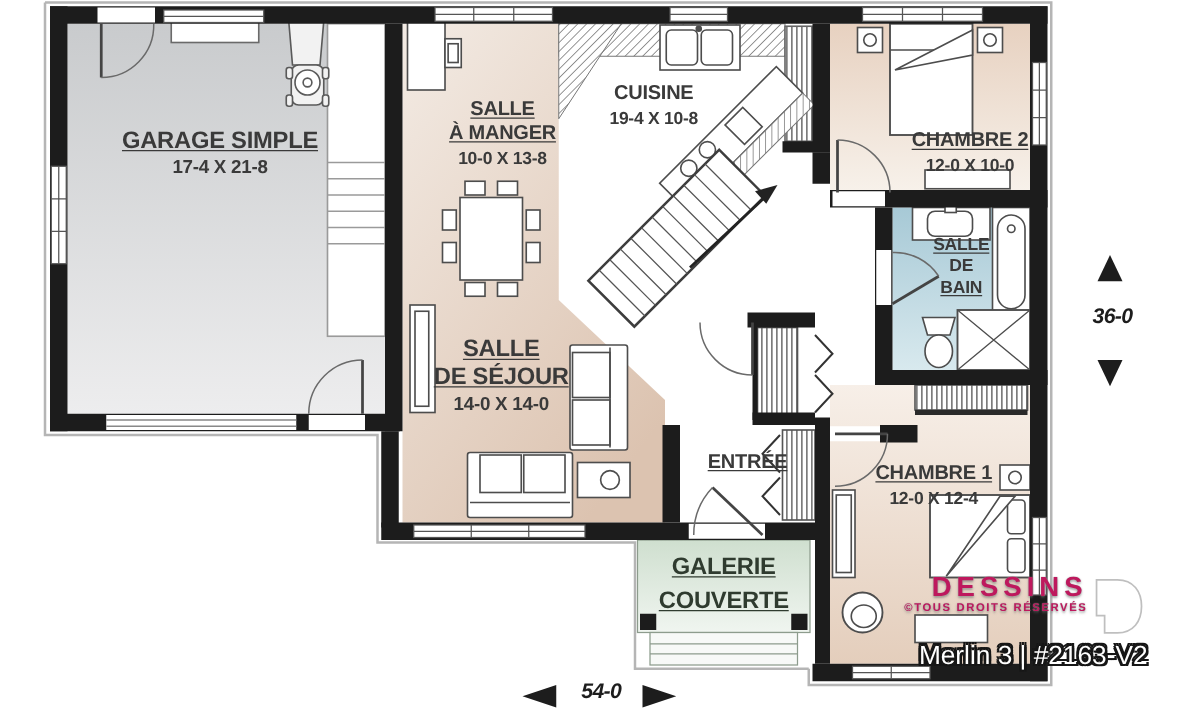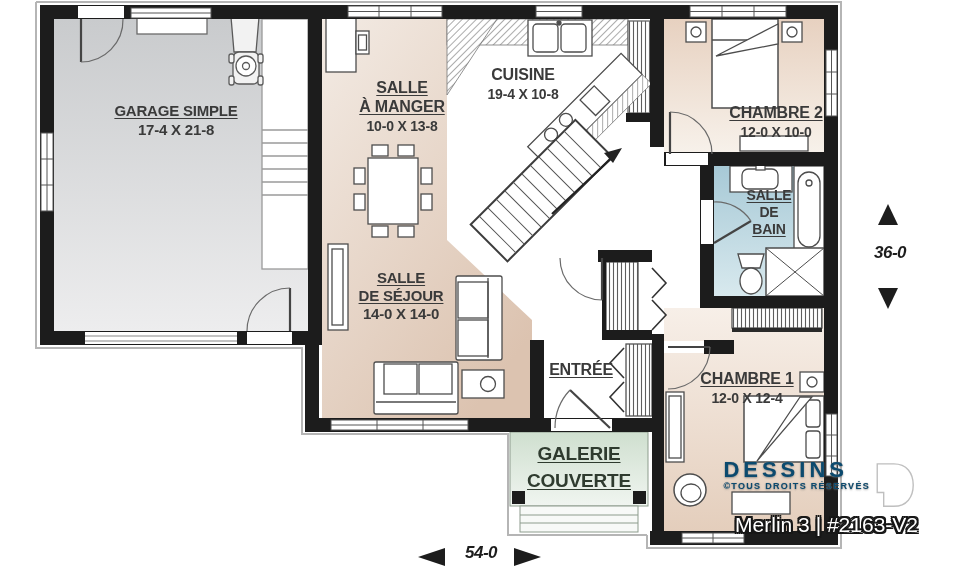--- a/index.html
+++ b/index.html
@@ -5,34 +5,34 @@
   html,body{margin:0;padding:0;background:#fff;}
   .stage{position:relative;width:960px;height:569px;background:#fff;overflow:hidden;
          font-family:"Liberation Sans",sans-serif;}
   svg.plan{position:absolute;left:0;top:0;}
   
   .lbl{position:absolute;transform:translateX(-50%);text-align:center;color:#3a3a3a;
        font-weight:bold;white-space:nowrap;line-height:1.18;letter-spacing:-0.2px;}
   .lbl .nm{display:block;font-size:16px;text-decoration:underline;text-underline-offset:2px;}
   .lbl .nm-plain{display:block;font-size:16px;}
   .lbl .dm{display:block;font-size:14px;margin-top:1px;}
-  .lbl.big .nm{font-size:15px;}
+  .lbl.big .nm{font-size:19px;}
   .lbl.big .dm{font-size:15px;}
   .lbl.sm .nm,.lbl.sm .nm-plain{font-size:14px;line-height:1.22;}
   .lbl.porch{color:#2f3b2f;}
   .lbl.porch .nm{font-size:19px;line-height:1.4;}
   
   .dim{position:absolute;transform:translateX(-50%);font-size:17px;font-weight:bold;color:#1d1d1d;letter-spacing:-0.5px;font-style:italic;}
   .tri{position:absolute;width:0;height:0;}
   .tri-up{border-left:10px solid transparent;border-right:10px solid transparent;border-bottom:21px solid #1d1d1d;}
   .tri-down{border-left:10px solid transparent;border-right:10px solid transparent;border-top:21px solid #1d1d1d;}
   .tri-left{border-top:9px solid transparent;border-bottom:9px solid transparent;border-right:27px solid #1d1d1d;}
   .tri-right{border-top:9px solid transparent;border-bottom:9px solid transparent;border-left:27px solid #1d1d1d;}
   
-  .brand{position:absolute;right:90px;top:460px;text-align:left;color:#0c4a6e;
+  .brand{position:absolute;right:90px;top:460px;text-align:right;color:#be185d;
          text-shadow:0 0 1px #9a9a9a,0 1px 2px rgba(100,100,100,.55);}
   .brand .b1{font-size:22px;font-weight:bold;letter-spacing:4px;line-height:20px;}
   .brand .b2{font-size:22px;font-weight:bold;letter-spacing:1.5px;line-height:22px;}
   .brand .b3{font-size:9px;font-weight:bold;letter-spacing:1.3px;line-height:12px;}
   .plan-title{position:absolute;right:42px;top:513px;color:#fff;font-weight:normal;font-size:21px;letter-spacing:0;
       text-shadow:-2px -2px 0 #161616,2px -2px 0 #161616,-2px 2px 0 #161616,2px 2px 0 #161616,0 2px 0 #161616,0 -2px 0 #161616,2px 0 0 #161616,-2px 0 0 #161616;}
   .dlogo{position:absolute;left:868px;top:460px;}
 </style>
 </head>
 <body>
@@ -360,21 +360,21 @@
   <span class="nm-plain">DE</span>
   <span class="nm">BAIN</span>
 </div>
 
 <div class="lbl big" style="left:401px;top:269px;">
   <span class="nm">SALLE</span>
   <span class="nm">DE SÉJOUR</span>
   <span class="dm">14-0 X 14-0</span>
 </div>
 
-<div class="lbl" style="left:581px;top:361px;text-align:right;">
+<div class="lbl" style="left:598px;top:361px;text-align:right;">
   <span class="nm">ENTRÉE</span>
 </div>
 
 <div class="lbl" style="left:747px;top:326px;margin-top:44px;">
   <span class="nm">CHAMBRE 1</span>
   <span class="dm">12-0 X 12-4</span>
 </div>
 
 <div class="lbl porch" style="left:579px;top:441px;">
   <span class="nm">GALERIE</span>

